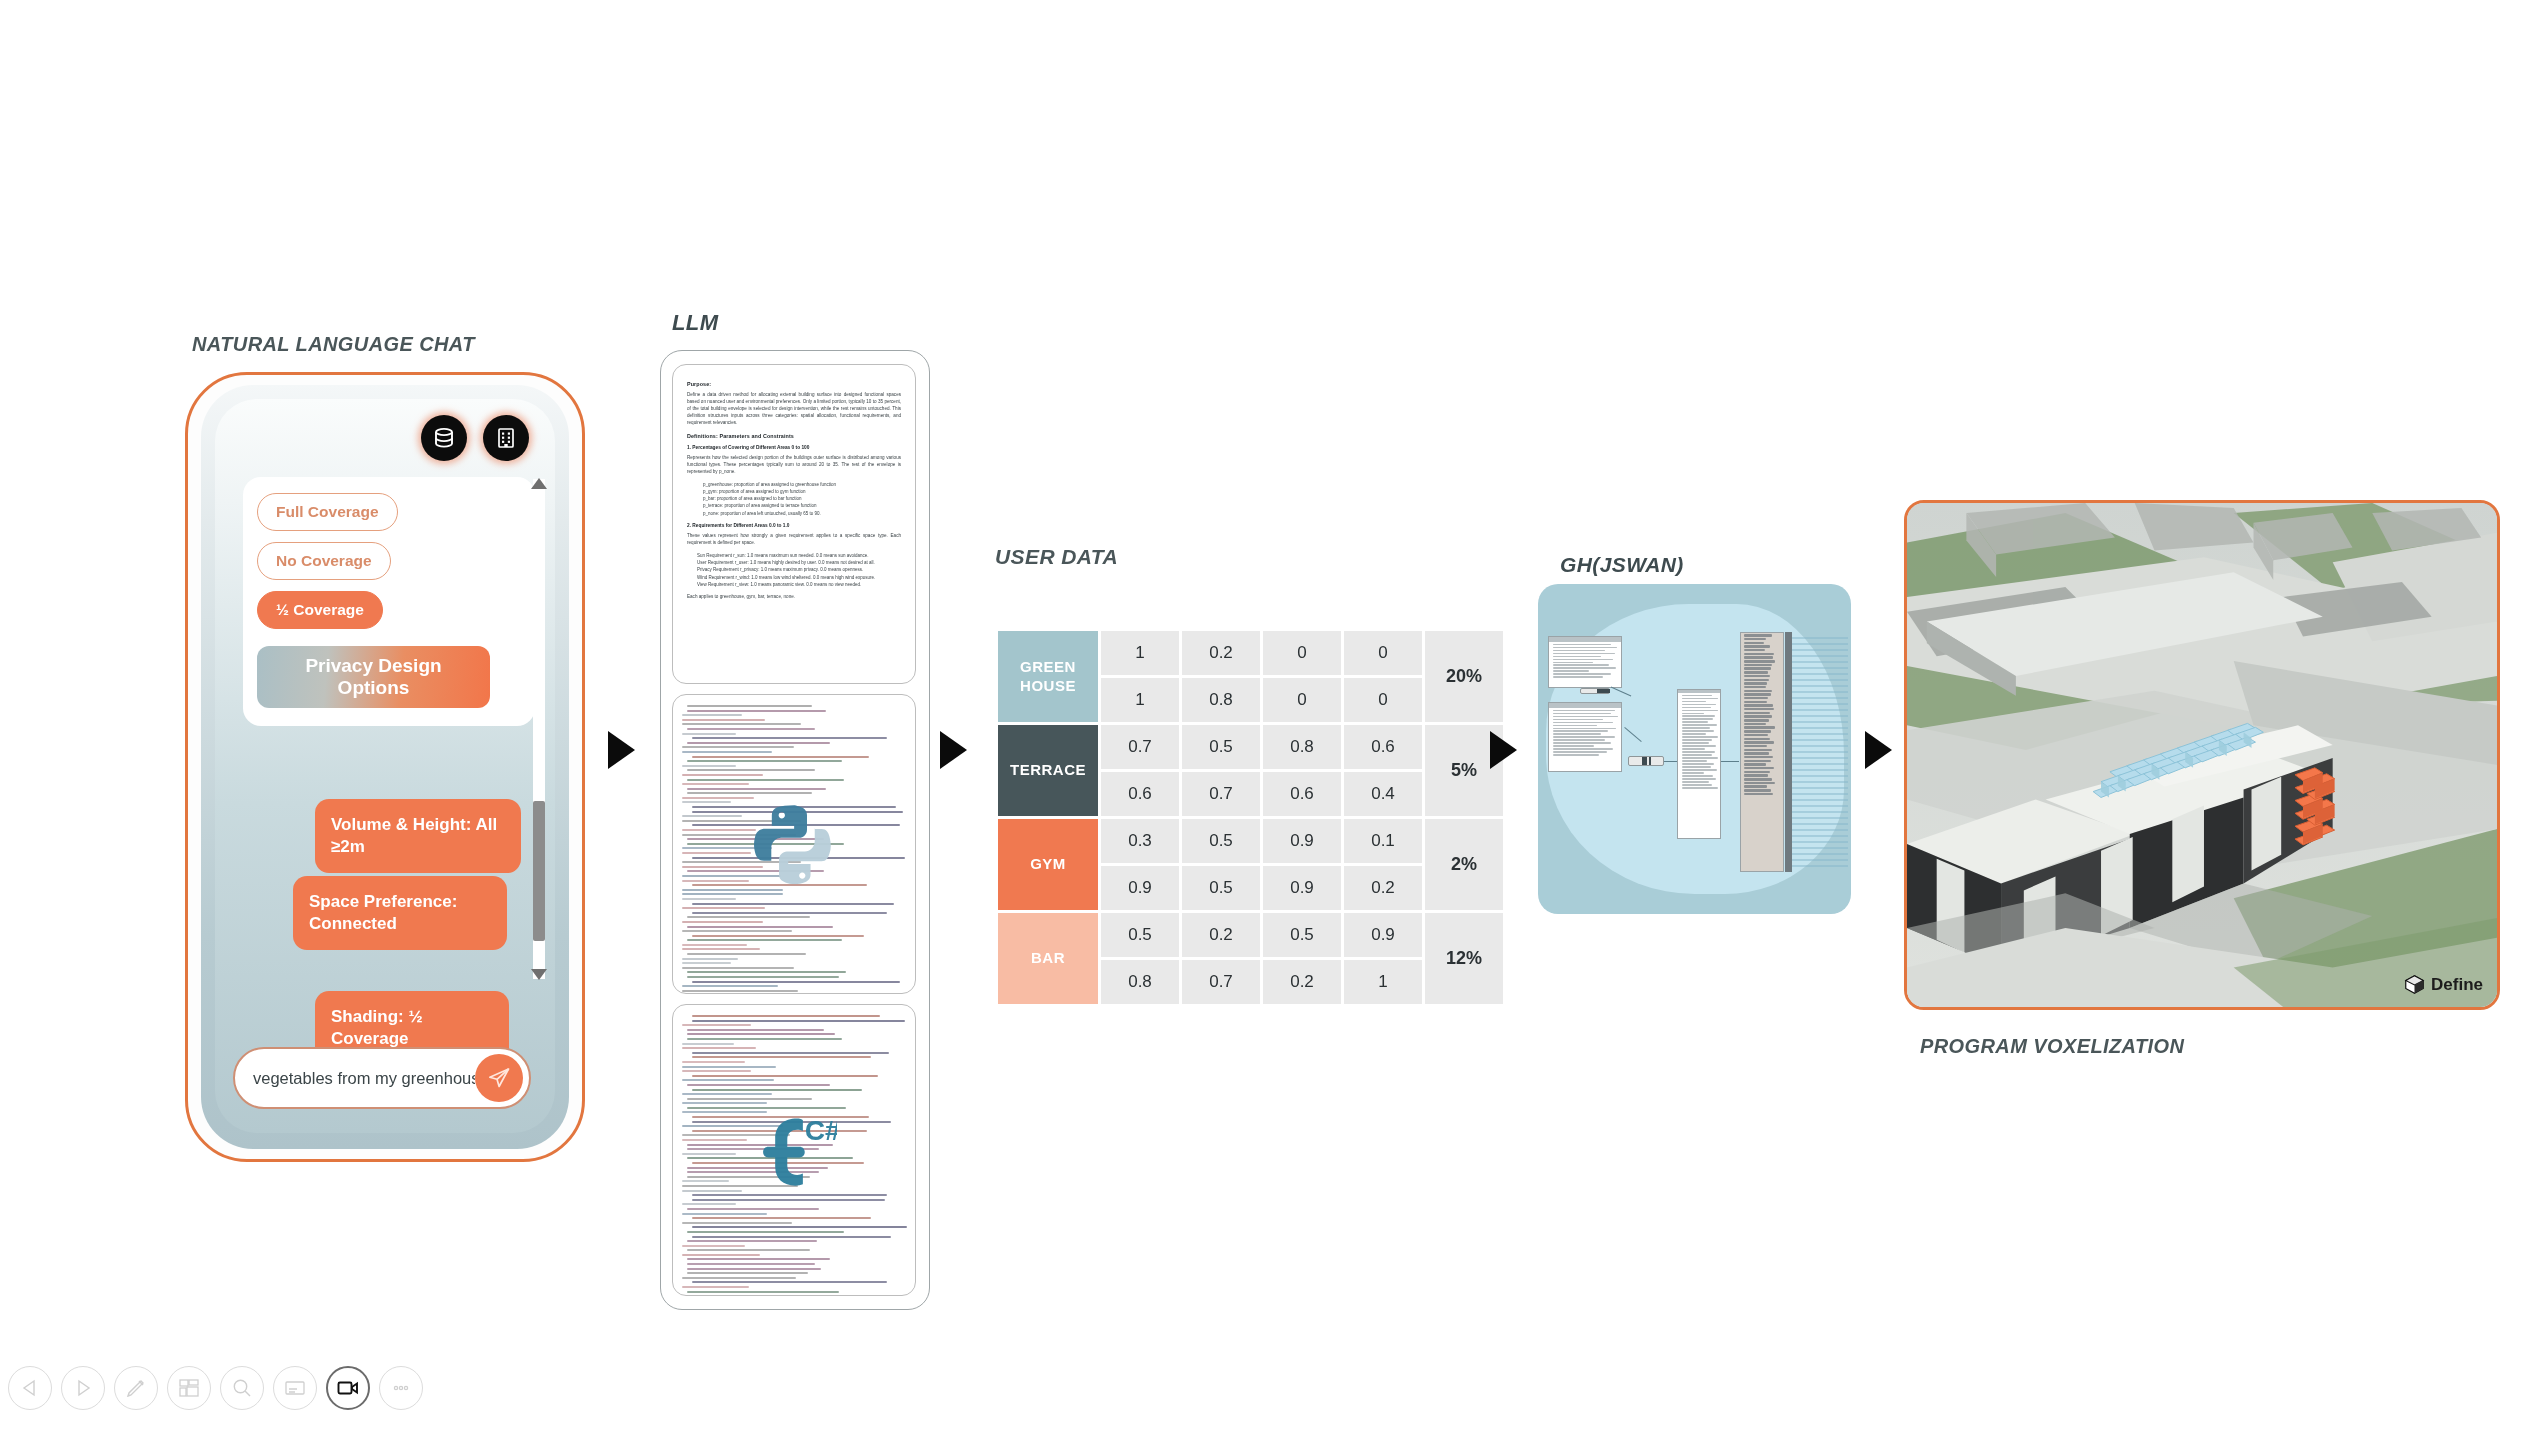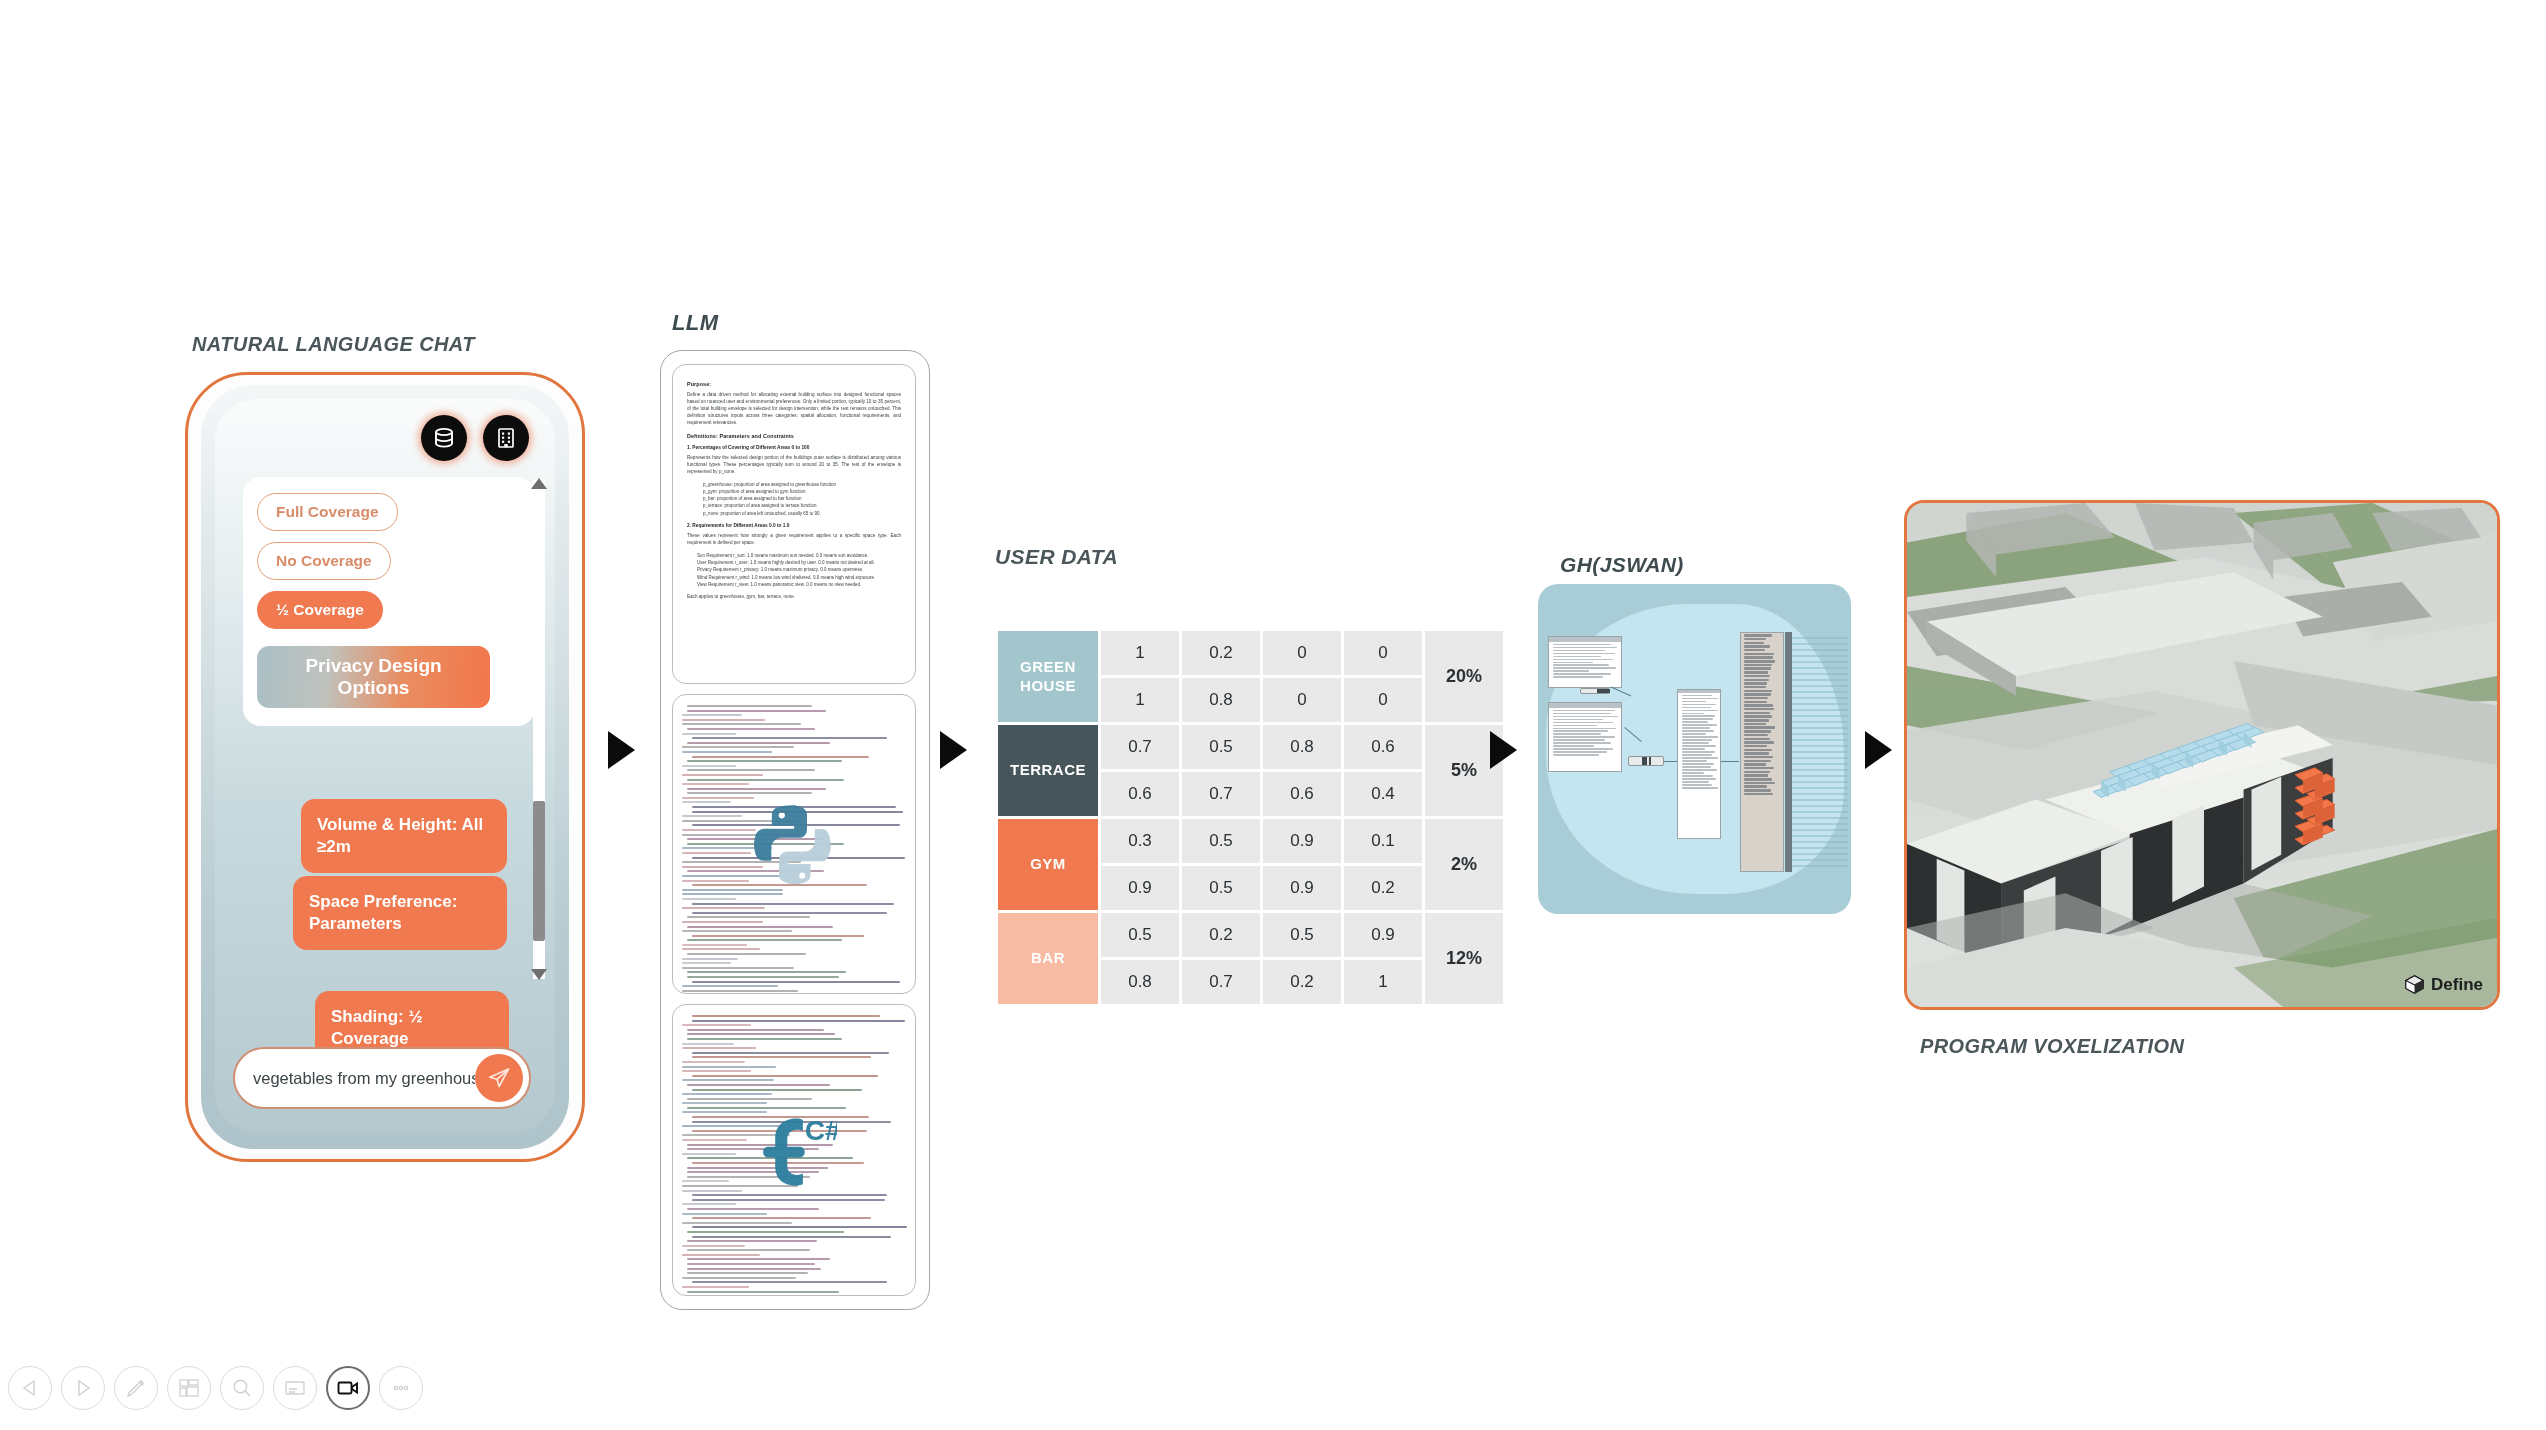--- a/index.html
+++ b/index.html
@@ -69,21 +69,21 @@
     color:#ffffff; font-weight:700; font-size:19px; line-height:1.15;
     display:flex; align-items:center; justify-content:center; text-align:center;
     padding: 8px 12px; cursor:pointer;
   }
 
   .bubble {
     position:absolute; background:#f0794f; color:#ffffff;
     border-radius:14px; font-size:17px; font-weight:600; line-height:1.28;
     padding:15px 16px; cursor:default;
   }
-  #bubble-0 { left:86px; top:400px; width:206px; }
+  #bubble-0 { left:100px; top:400px; width:206px; }
   #bubble-1 { left:78px; top:477px; width:214px; }
   #bubble-2 { left:100px; top:592px; width:194px; }
 
   
   .scrollbar { position:absolute; right:6px; top:80px; width:20px; height:500px; }
   .sb-track { position:absolute; left:4px; top:0; width:12px; height:100%; background:#ffffff; }
   .sb-thumb { position:absolute; left:4px; top:322px; width:12px; height:140px; background:#8c8c8c; border-radius:2px; cursor:pointer; }
   .sb-arrow { position:absolute; left:2px; width:0;height:0; cursor:pointer; }
   .sb-up   { top:-1px; border-left:8px solid transparent;border-right:8px solid transparent;border-bottom:11px solid #6f6f6f; }
   .sb-down { bottom:-1px; border-left:8px solid transparent;border-right:8px solid transparent;border-top:11px solid #6f6f6f; }
@@ -231,21 +231,21 @@
         </div>
 
         <div class="chat-card">
           <div><span class="pill outline">Full Coverage</span></div>
           <div><span class="pill outline">No Coverage</span></div>
           <div><span class="pill filled">½ Coverage</span></div>
           <div class="gen-btn">Privacy Design Options</div>
         </div>
 
         <div class="bubble" id="bubble-0">Volume &amp; Height: All ≥2m</div>
-        <div class="bubble" id="bubble-1">Space Preference: Parameters</div>
+        <div class="bubble" id="bubble-1">Space Preference: Connected</div>
         <div class="bubble" id="bubble-2">Shading: ½ Coverage</div>
 
         <div class="scrollbar">
           <div class="sb-track"></div>
           <div class="sb-arrow sb-up"></div>
           <div class="sb-thumb"></div>
           <div class="sb-arrow sb-down"></div>
         </div>
 
         <div class="input-row">

